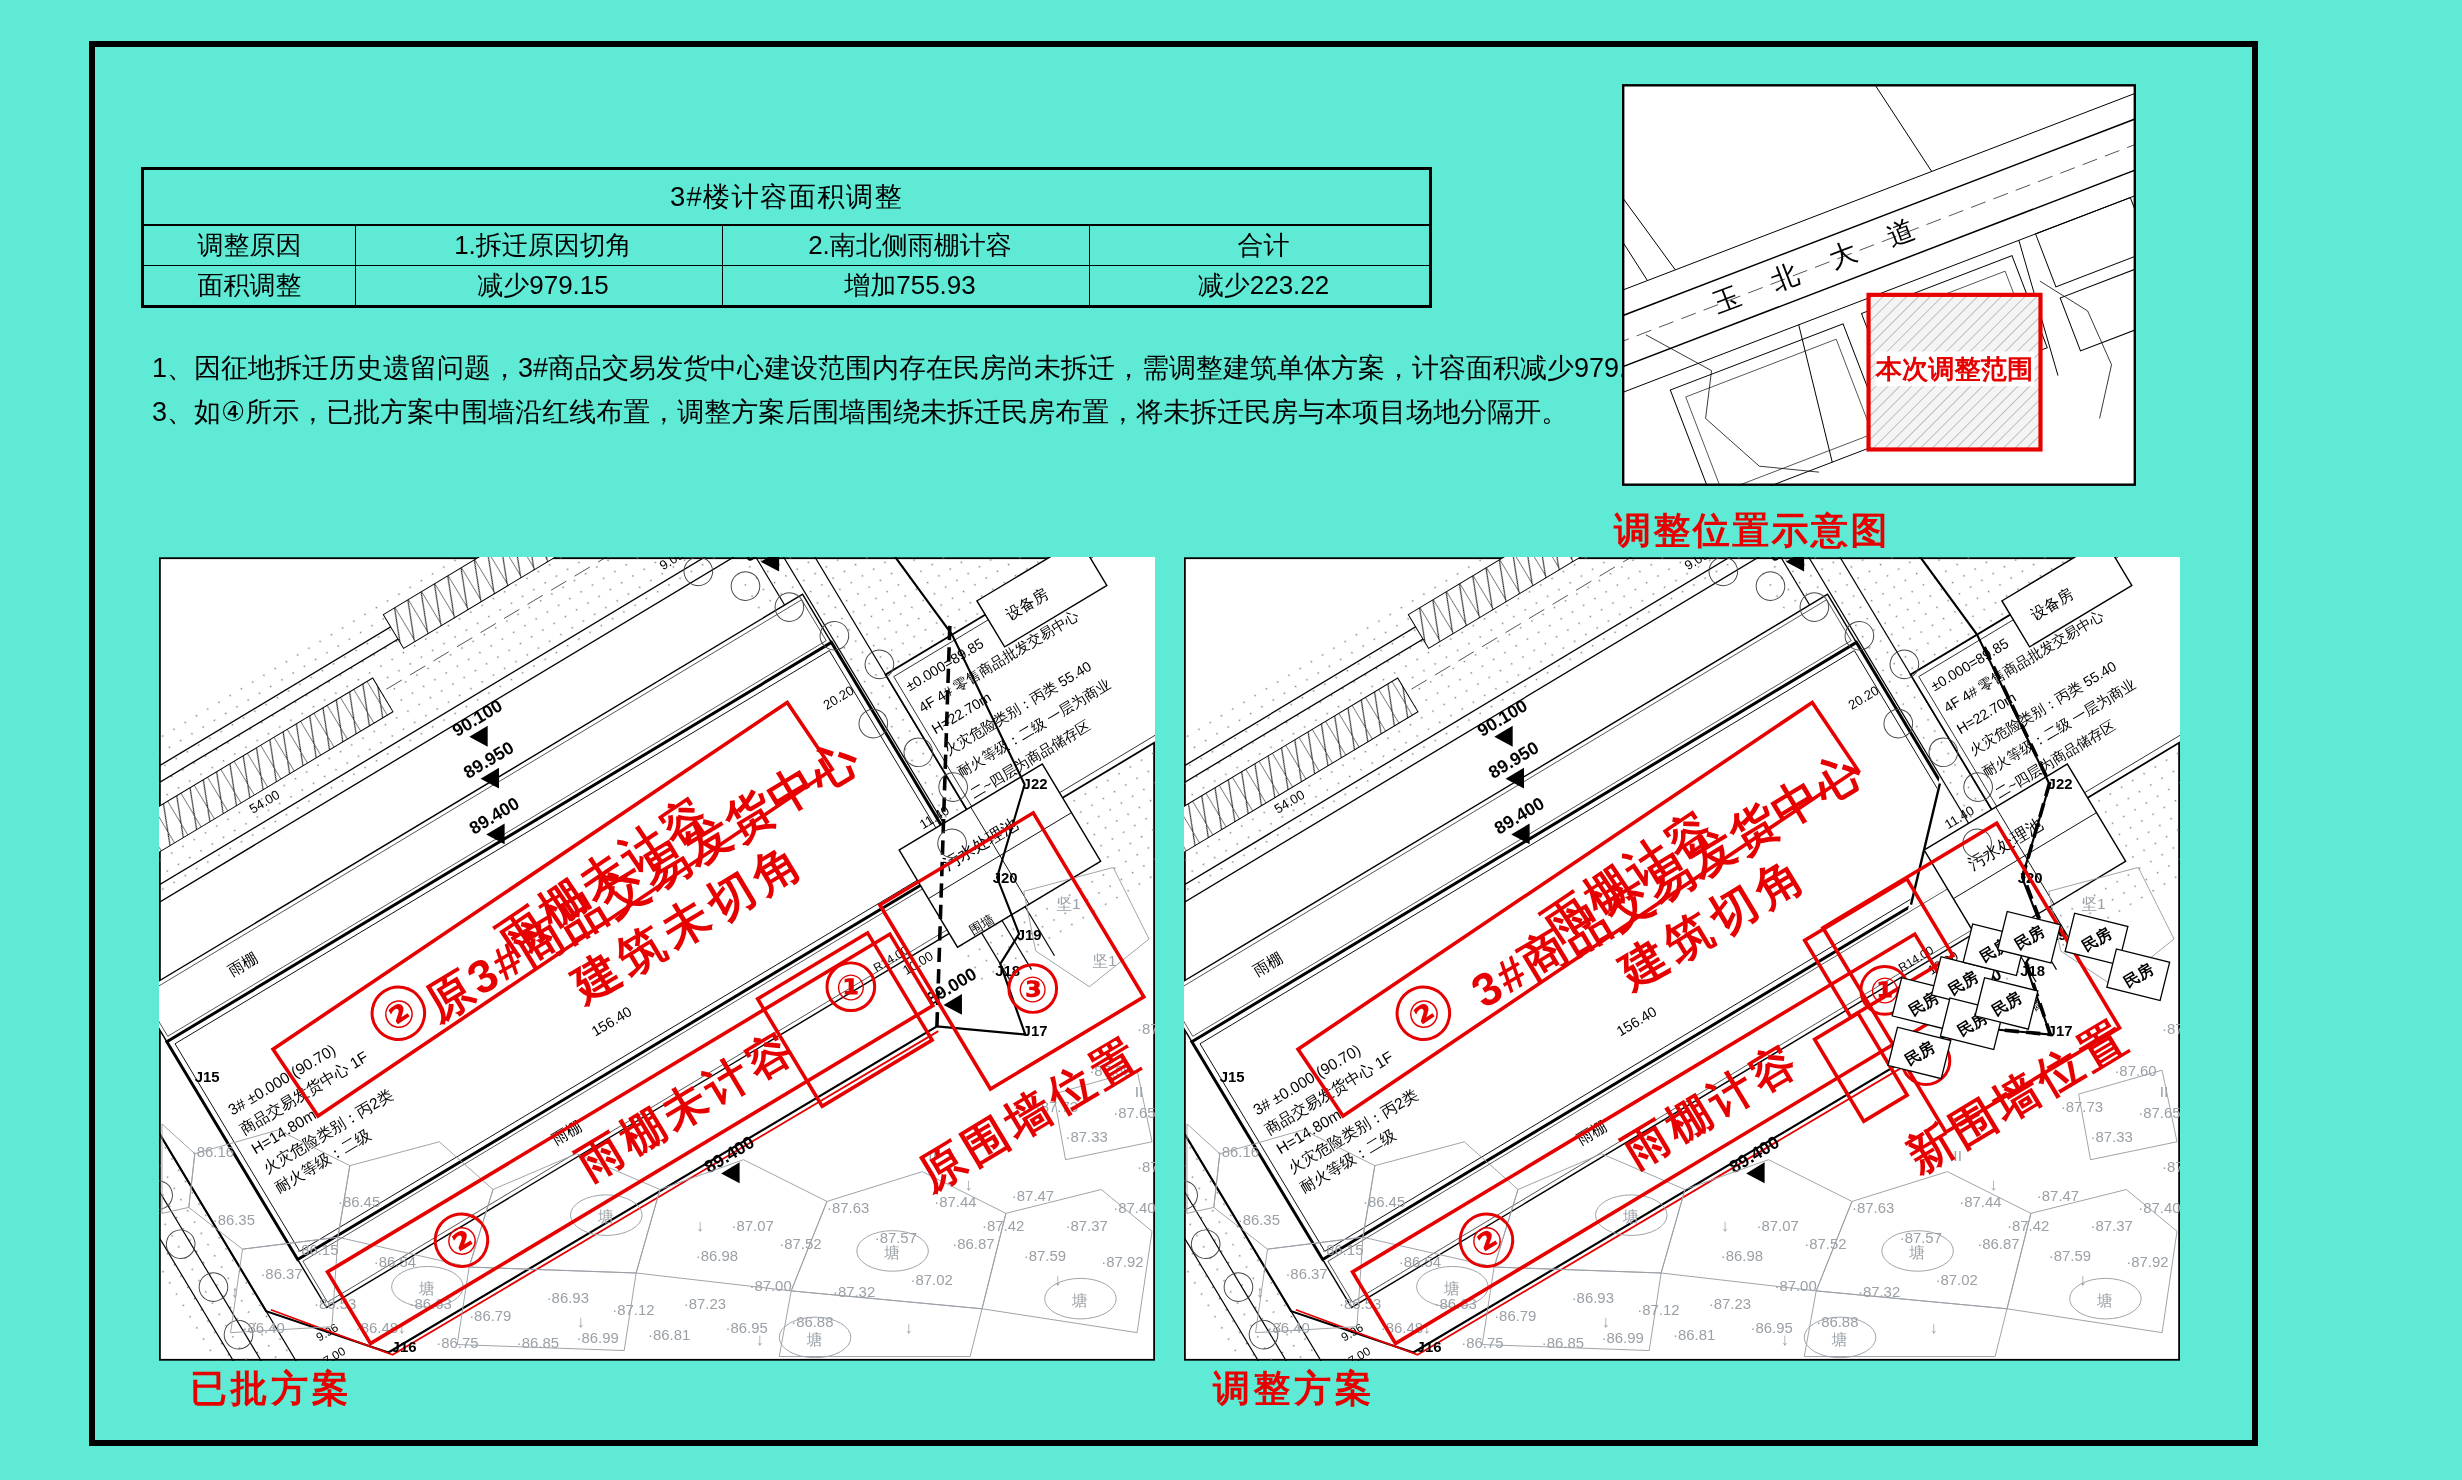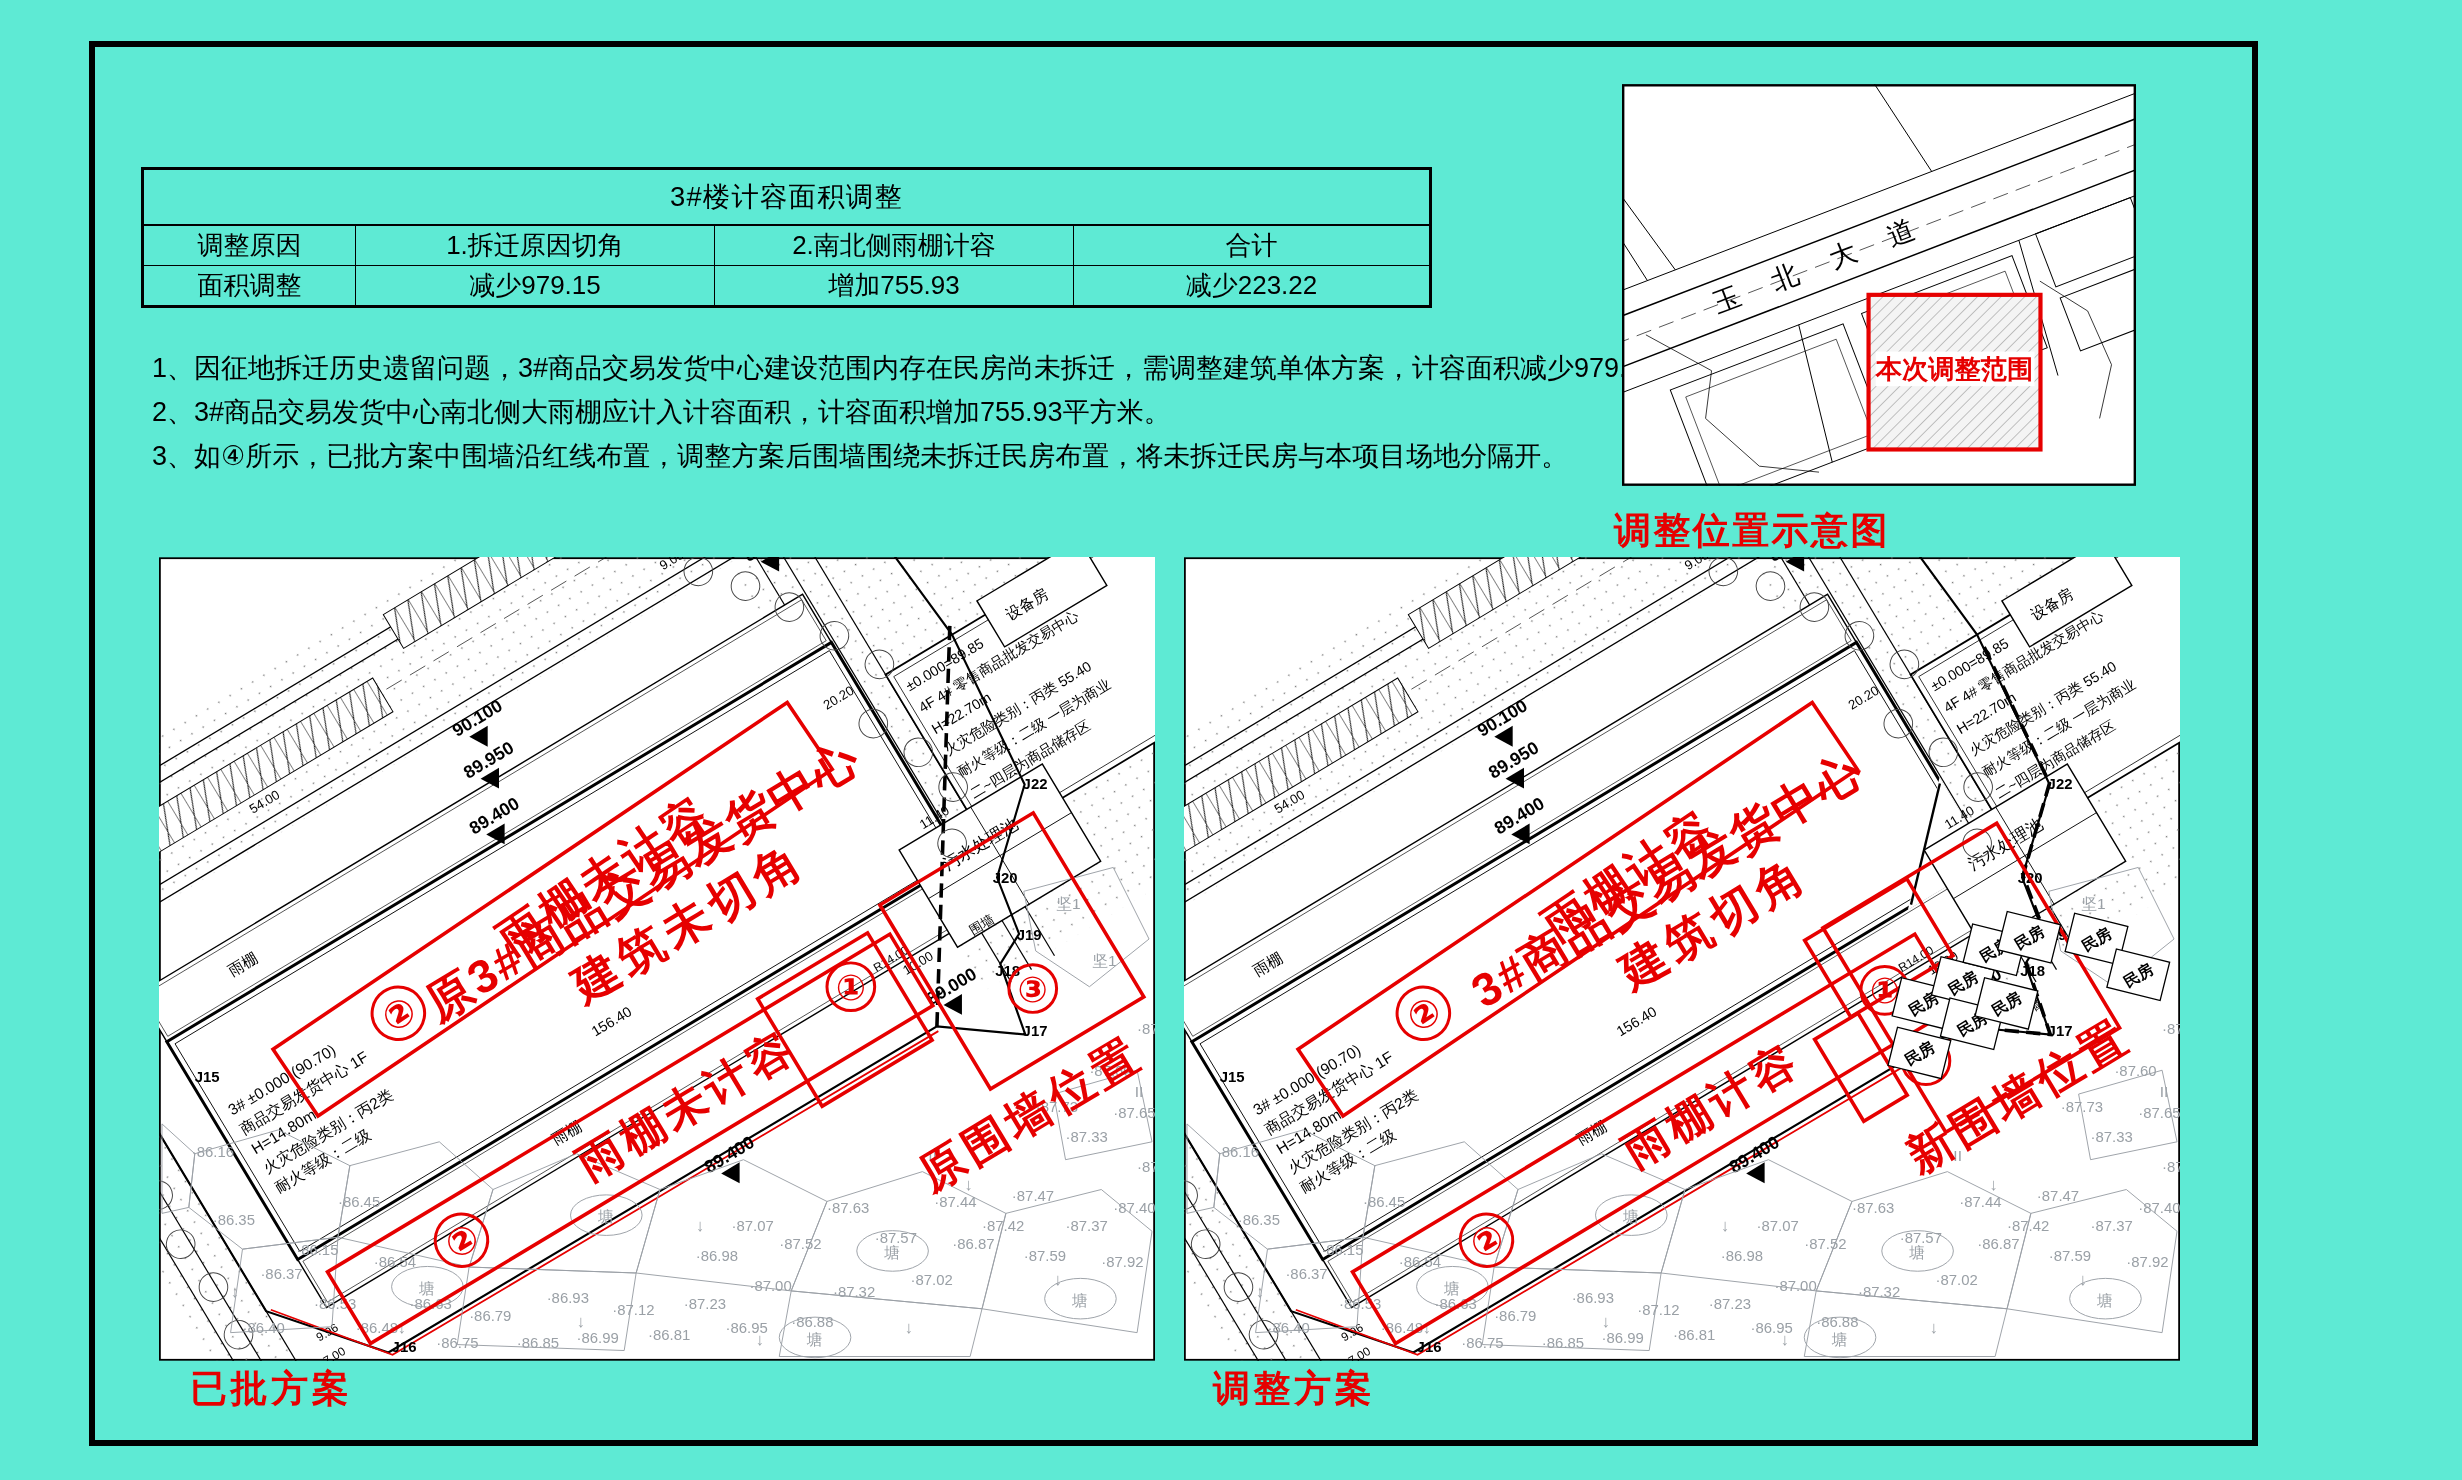--- a/index.html
+++ b/index.html
@@ -4,21 +4,21 @@
 <style>
   html,body{margin:0;padding:0;background:#fff;}
   #page{position:relative;width:2462px;height:1480px;background:#5eead4;overflow:hidden;
         font-family:"Liberation Sans","DejaVu Sans",sans-serif;color:#000;}
   #sheet-frame{position:absolute;left:89px;top:41px;width:2157px;height:1393px;
         border:6.6px solid #000;}
   
   #adj-table{position:absolute;left:141px;top:167px;width:1285px;border:3px solid #000;}
   .tbl-title{height:54px;border-bottom:2.4px solid #000;display:flex;align-items:center;justify-content:center;
         font-size:27.4px;letter-spacing:1.2px;}
-  .tbl-row{display:flex;height:39px;}
+  .tbl-row{display:flex;height:39px;gap:8px;}
   .tbl-row.first{border-bottom:1.8px solid #000;}
   .tbl-cell{display:flex;align-items:center;justify-content:center;font-size:26px;}
   .c0{width:211px;border-right:1.2px solid #000;}
   .c1{width:358px;border-right:1.2px solid #000;}
   .c2{width:358px;border-right:1.2px solid #000;}
   .c3{flex:1;}
   
   #notes{position:absolute;left:152px;top:346px;width:1563px;font-size:27px;line-height:44px;white-space:nowrap;}
   #notes .nline{height:44px;}
   
@@ -49,21 +49,20 @@
     <div class="tbl-row">
       <div class="tbl-cell c0">面积调整</div>
       <div class="tbl-cell c1">减少979.15</div>
       <div class="tbl-cell c2">增加755.93</div>
       <div class="tbl-cell c3">减少223.22</div>
     </div>
   </div>
 
   <div id="notes">
     <div class="nline">1、因征地拆迁历史遗留问题，3#商品交易发货中心建设范围内存在民房尚未拆迁，需调整建筑单体方案，计容面积减少979.15平方米。</div>
-    <div class="nline">2、3#商品交易发货中心南北侧大雨棚应计入计容面积，计容面积增加755.93平方米。</div>
     <div class="nline">3、如④所示，已批方案中围墙沿红线布置，调整方案后围墙围绕未拆迁民房布置，将未拆迁民房与本项目场地分隔开。</div>
   </div>
 
   <svg id="map-wrap" viewBox="0 0 861 673">
       <defs>
         <pattern id="maphatch" width="14" height="14" patternUnits="userSpaceOnUse" patternTransform="rotate(45)">
           <rect width="14" height="14" fill="#f4f4f4"></rect>
           <line x1="0" y1="0" x2="0" y2="14" stroke="#9b9b9b" stroke-width="2"></line>
         </pattern>
       </defs>

